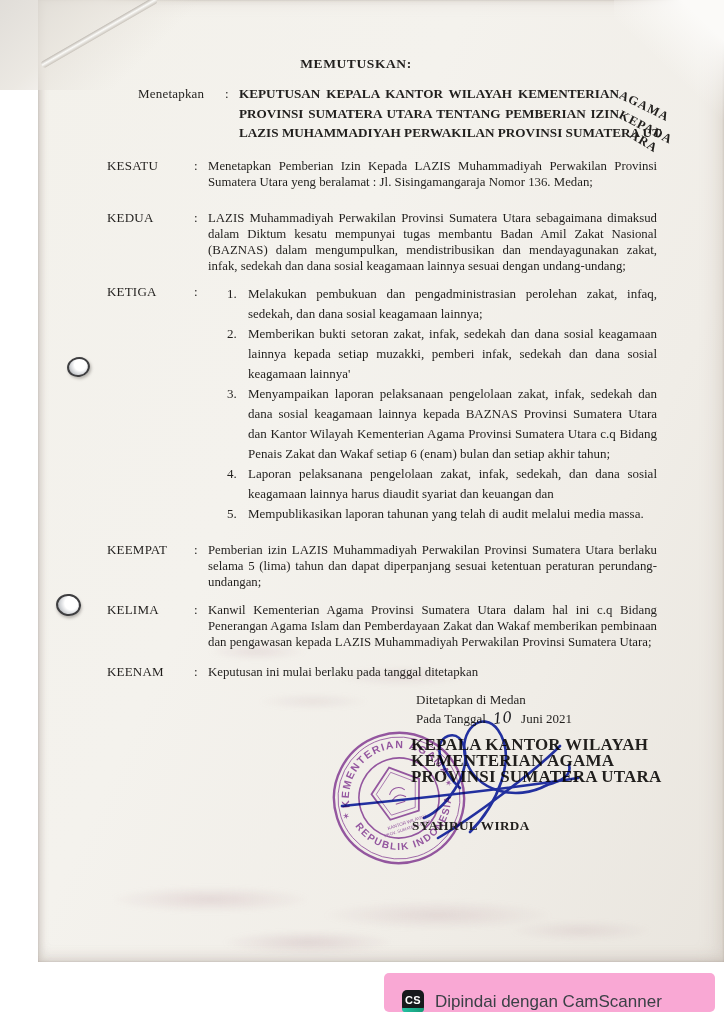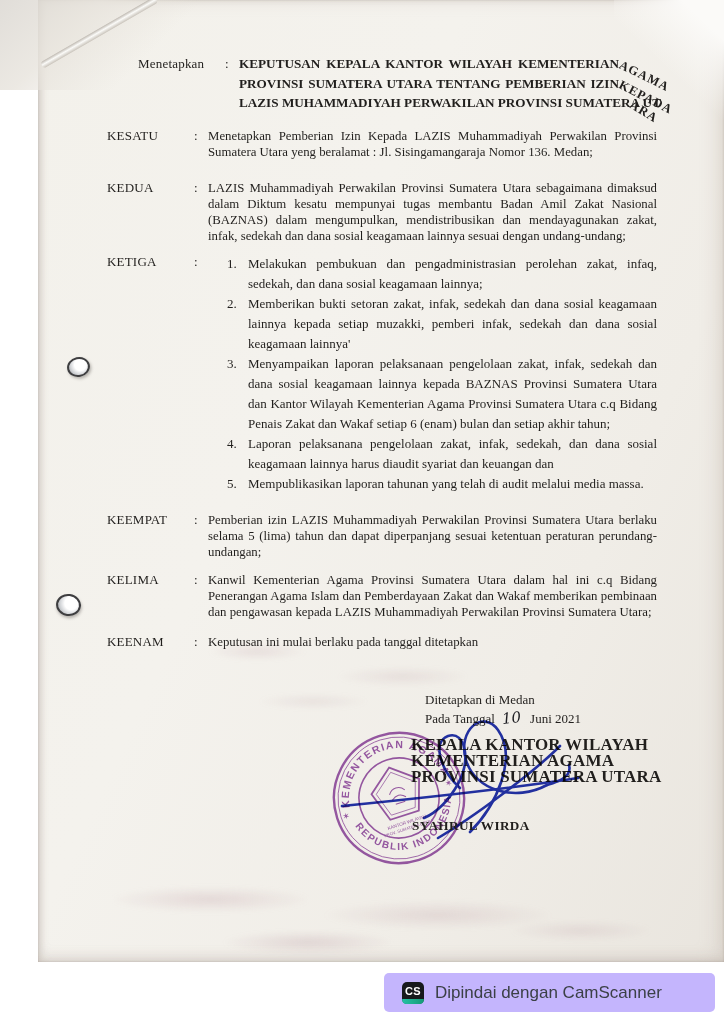--- a/index.html
+++ b/index.html
@@ -70,57 +70,58 @@
   .c-ketiga { margin-bottom:18px; }
   .c-keempat{ margin-bottom:12px; }
   .c-kelima { margin-bottom:14px; }
 
   ol.duties { list-style:none; counter-reset:duty; margin-top:0; }
   ol.duties li { counter-increment:duty; padding-left:21px; position:relative;
     font-size:13px; line-height:20px; text-align:justify; margin-left:19px; }
   ol.duties li::before { content:counter(duty) "."; position:absolute; left:0; top:0; }
 
   
-  .closing { position:absolute; left:387px; top:692px; font-size:13px; line-height:16.5px; }
+  .closing { position:absolute; left:378px; top:692px; font-size:13px; line-height:16.5px; }
   .date-line { margin-top:1px; }
   .hand-date { display:inline-block; font-family:"DejaVu Serif", serif; font-style:italic;
     font-size:15px; transform:rotate(-6deg); margin:0 9px 0 7px; color:#1d1d22; }
   .office { position:absolute; left:373px; top:737px; font-size:17px; line-height:16px;
     font-weight:bold; letter-spacing:.2px; }
   .signer { position:absolute; left:374px; top:818px; font-size:13.2px; font-weight:bold; letter-spacing:.4px; }
 
   
   .stamp { position:absolute; left:286px; top:723px; width:150px; height:150px;
     opacity:.85; mix-blend-mode:multiply; }
   .sig { position:absolute; left:282px; top:690px; width:280px; height:160px;
     mix-blend-mode:multiply; }
 
   
   .badge { position:absolute; left:384px; top:973px; width:331px; height:39px;
-    background:#c4b5fd; border-radius:5px; display:flex; align-items:center;
+    background:#f9a8d4; border-radius:5px; display:flex; align-items:flex-end;
     font-family:"Liberation Sans", sans-serif; }
   .cs-icon { width:22px; height:22px; margin-left:18px; background:#17191c; border-radius:5px;
     position:relative; display:flex; align-items:center; justify-content:center; }
   .cs-icon::after { content:""; position:absolute; left:0; bottom:0; width:100%; height:4.5px;
     background:linear-gradient(90deg,#25c2a4,#169a76); border-radius:1px 1px 5px 5px; }
   .cs-letters { color:#ffffff; font-size:11px; font-weight:bold; letter-spacing:.3px; margin-top:-3px; }
   .badge-text { margin-left:11px; font-size:17px; color:#3b4046; }
 </style>
 </head>
 <body>
 
 <div class="paper">
   <div class="corner-shade"></div>
   <div class="crease-line"></div>
   <div class="corner-curl-tr"></div>
   <div class="bleed bleed-mid"></div>
   <div class="bleed bleed-bottom"></div>
 
   <div class="paper-inner">
 
+    <div class="heading">MEMUTUSKAN:</div>
 
     <div class="clause menetapkan">
       <div class="label">Menetapkan</div>
       <div class="colon">:</div>
       <div class="ctext">
         <div class="m-line">
           <span class="m-main">KEPUTUSAN KEPALA KANTOR WILAYAH KEMENTERIAN</span><span class="m-tilt t0">AGAMA</span>
         </div>
         <div class="m-line">
           <span class="m-main">PROVINSI SUMATERA UTARA TENTANG PEMBERIAN IZIN</span><span class="m-tilt t1">KEPADA</span>

